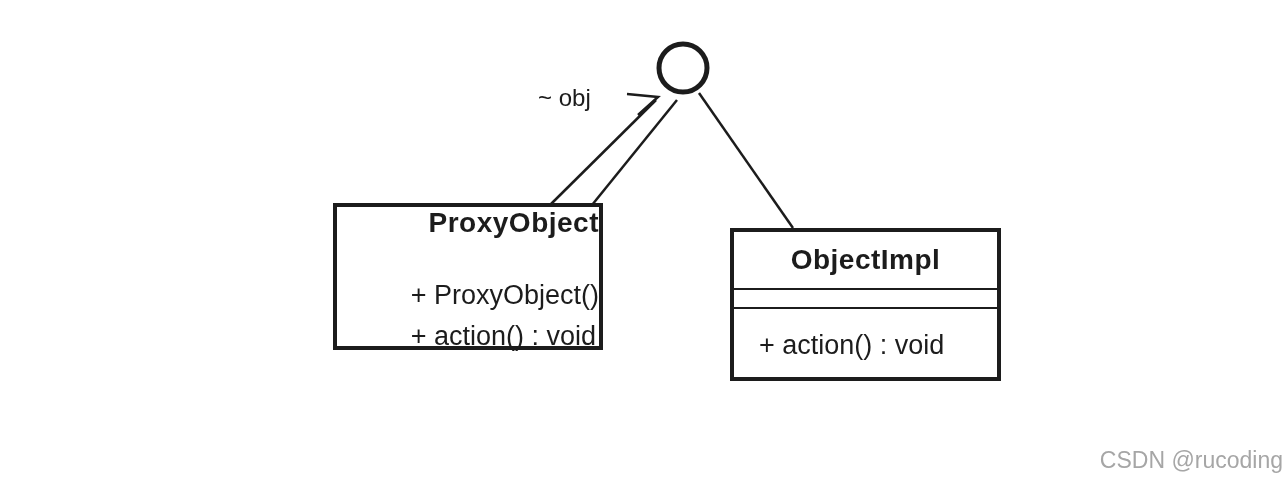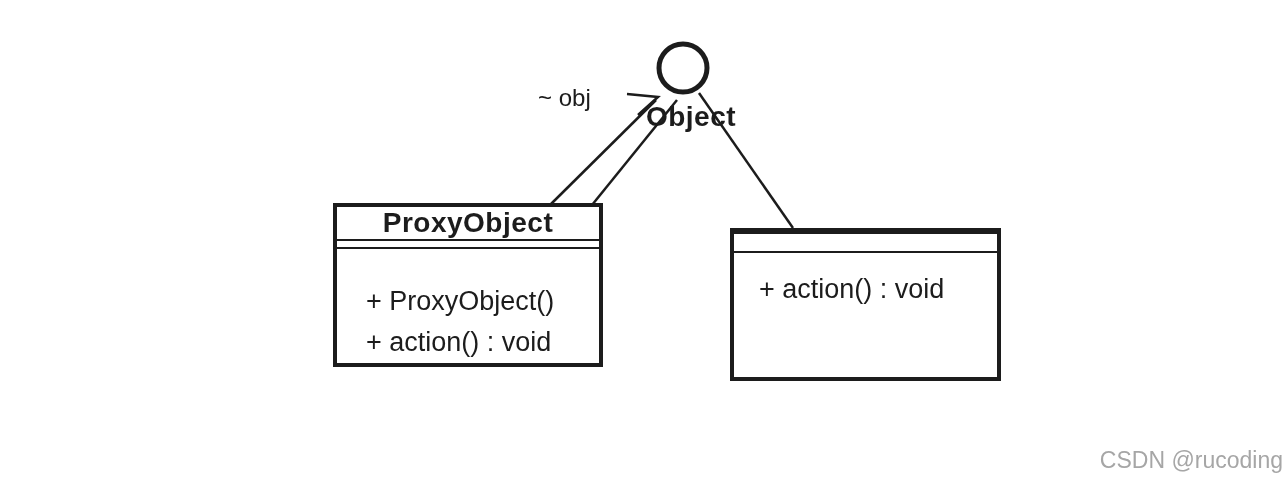--- a/index.html
+++ b/index.html
@@ -57,21 +57,21 @@
     letter-spacing: 0.5px;
   }
   .uml-class .class-attrs {
     border-top: 2px solid var(--line);
     border-bottom: 2px solid var(--line);
   }
   .uml-class .class-methods {
     font-size: 27px;
     color: var(--line);
   }
-  .proxy-box { left: 333px; top: 203px; width: 270px; height: 164px; }
+  .proxy-box { left: 333px; top: 203px; width: 270px; height: 147px; align-items: flex-end; }
   .proxy-box .class-name { height: 61px; }
   .proxy-box .class-attrs { height: 20px; }
   .proxy-box .class-methods { padding: 32px 0 0 29px; line-height: 41px; }
   .impl-box { left: 730px; top: 228px; width: 271px; height: 153px; }
   .impl-box .class-name { height: 56px; }
   .impl-box .class-attrs { height: 21px; }
   .impl-box .class-methods { padding: 15px 0 0 25px; line-height: 42px; }
   .watermark {
     position: absolute;
     right: 2px; top: 447px;
@@ -90,34 +90,34 @@
     <circle cx="683" cy="68" r="24" fill="#ffffff" stroke="var(--line)" stroke-width="5"></circle>
 
     <line x1="550" y1="205" x2="656" y2="100" stroke="var(--line)" stroke-width="2.5"></line>
     <path d="M627,94 L658,97 L638,115" fill="none" stroke="var(--line)" stroke-width="2.5"></path>
 
     <line x1="592" y1="205" x2="677" y2="100" stroke="var(--line)" stroke-width="2.5"></line>
 
     <line x1="699" y1="93" x2="793" y2="228" stroke="var(--line)" stroke-width="2.5"></line>
   </svg>
 
-  <div class="label interface-label">Object</div>
 
   <div class="label assoc-label">~ obj</div>
 
   <div class="uml-class proxy-box">
     <div class="class-name">ProxyObject</div>
     <div class="class-attrs"></div>
     <div class="class-methods">
       <div>+ ProxyObject()</div>
       <div>+ action() : void</div>
     </div>
   </div>
 
   <div class="uml-class impl-box">
+    <div class="class-name">ObjectImpl</div>
     <div class="class-attrs"></div>
     <div class="class-methods">
       <div>+ action() : void</div>
     </div>
   </div>
 
   <div class="watermark">CSDN @rucoding</div>
 
 </div>
 

